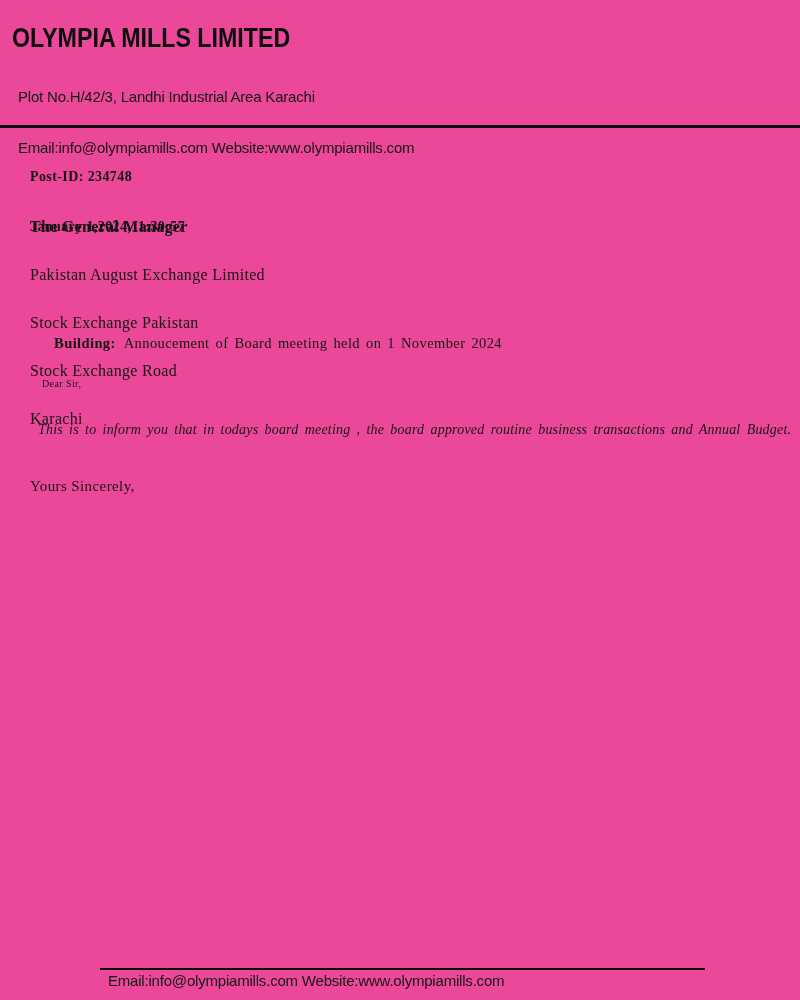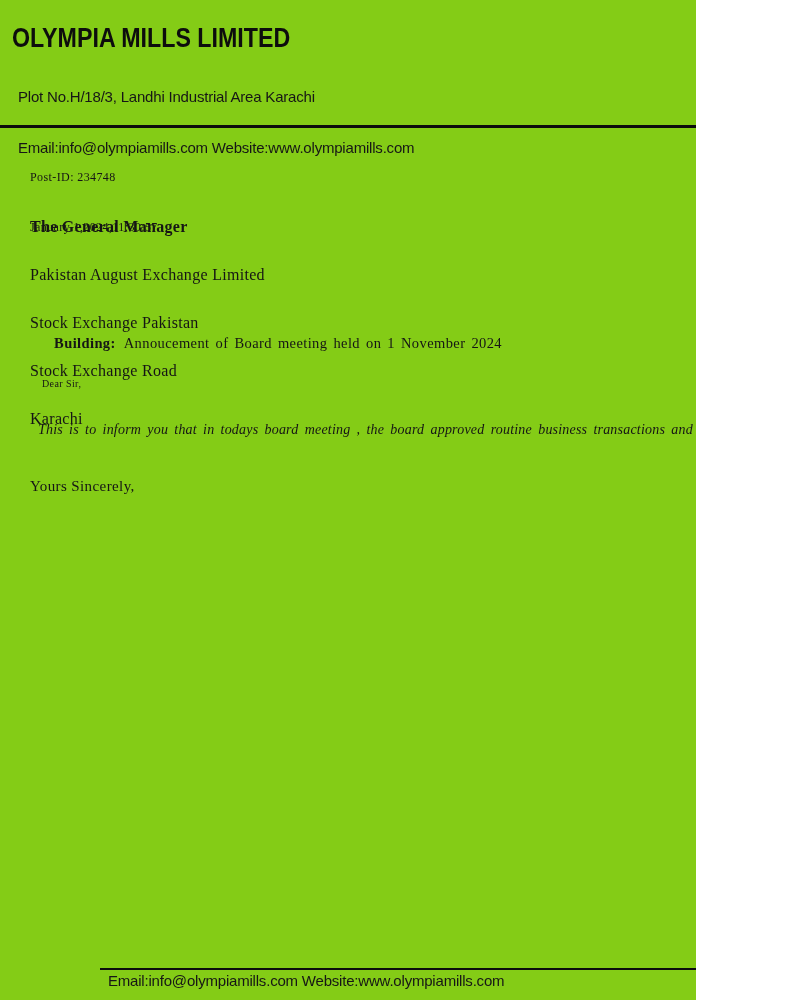--- a/index.html
+++ b/index.html
@@ -2,23 +2,23 @@
 <html><head>
 <meta charset="utf-8">
 <style>
   html, body {
     margin: 0;
     padding: 0;
     background: #ffffff;
   }
   .page {
     position: relative;
-    width: 696px;
+    width: 800px;
     height: 1000px;
-    background: #84cc16;
+    background: #ec4899;
     overflow: hidden;
     color: #131313;
   }
   
   .company-name {
     position: absolute;
     top: 24px;
     left: 12px;
     margin: 0;
     font-family: "Liberation Sans", "DejaVu Sans", sans-serif;
@@ -61,24 +61,25 @@
   }
   
   .serif {
     font-family: "Liberation Serif", "DejaVu Serif", serif;
     color: #151515;
   }
   .meta {
     position: absolute;
     top: 136px;
     left: 30px;
-    font-size: 12px;
+    font-size: 14px;
     line-height: 16.5px;
     letter-spacing: 0.4px;
     white-space: pre;
+    font-weight: bold;
   }
   .recipient {
     position: absolute;
     top: 187px;
     left: 30px;
     font-size: 16px;
     line-height: 16px;
     letter-spacing: 0.3px;
     white-space: pre;
   }
@@ -135,21 +136,21 @@
   }
 </style>
 </head>
 <body>
 
 <div class="page">
 
   <h1 class="company-name">OLYMPIA MILLS LIMITED</h1>
 
   <div class="letterhead-lines">
-    <div>Plot No.H/18/3, Landhi Industrial Area Karachi</div>
+    <div>Plot No.H/42/3, Landhi Industrial Area Karachi</div>
     <div>Email:info@olympiamills.com Website:www.olympiamills.com</div>
   </div>
 
   <div class="rule-top"></div>
 
   <section class="meta serif">
     <div>Post-ID: 234748</div>
     <div>January 1,2024,11:30:57</div>
   </section>
 

